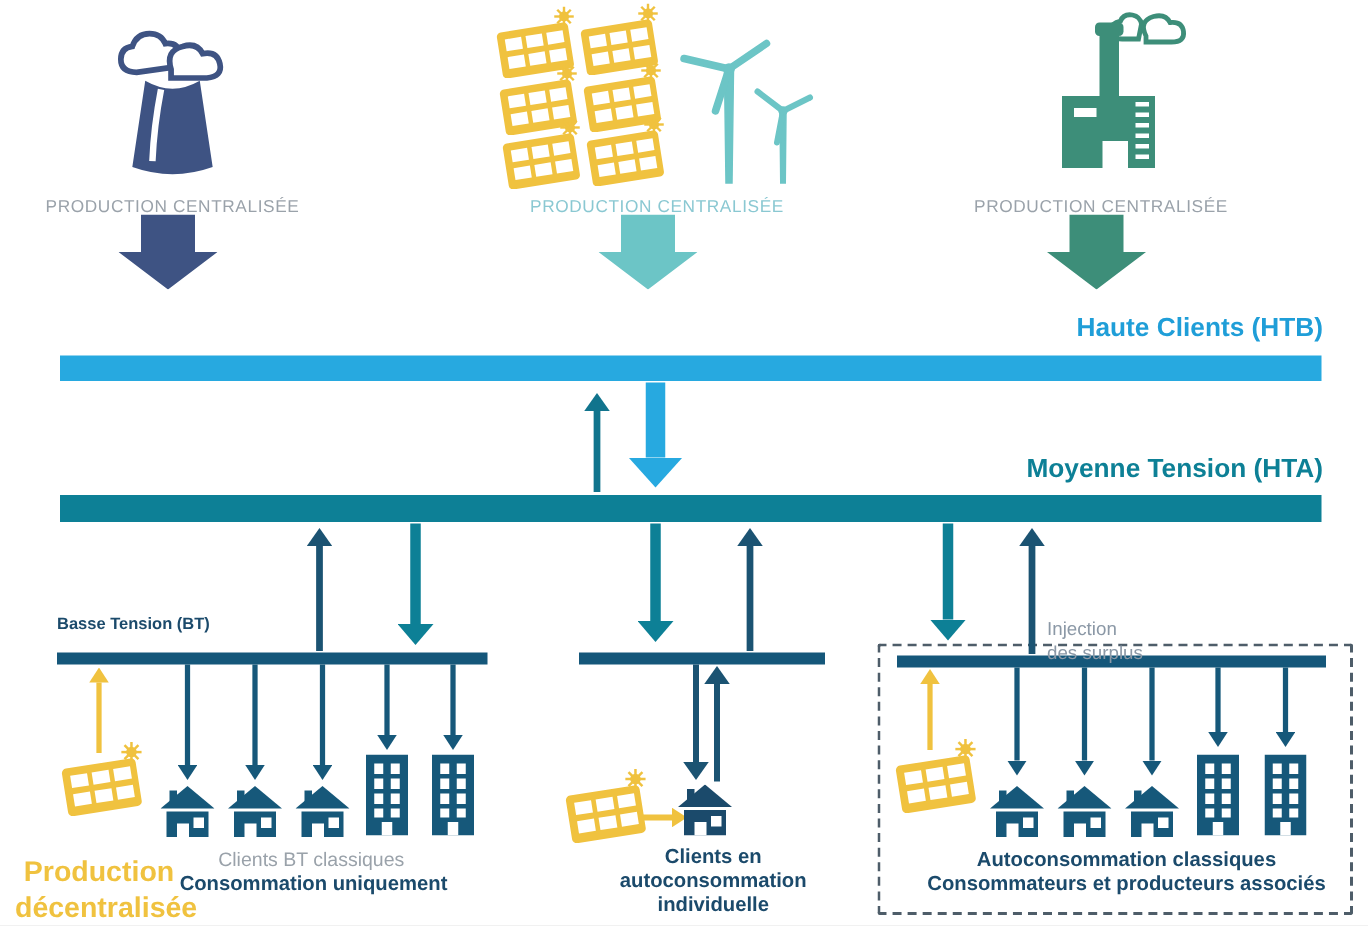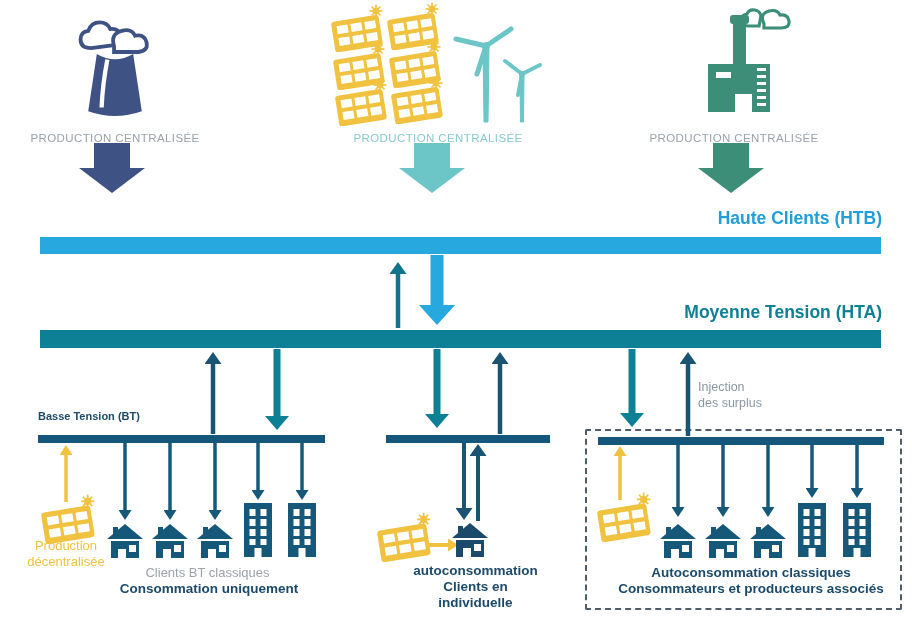--- a/index.html
+++ b/index.html
@@ -15,23 +15,23 @@
   .prod-label{position:absolute;width:196px;top:132px;font-size:11.5px;letter-spacing:.4px;
     color:var(--gray);text-align:center;white-space:nowrap;}
   .prod-label.mid{color:var(--teallabel);}
   .level-label{position:absolute;left:580px;width:302px;text-align:right;font-weight:700;
     font-size:17.5px;white-space:nowrap;}
   .bt-title{position:absolute;left:38px;top:410px;font-weight:700;font-size:11px;
     color:var(--navytext);white-space:nowrap;}
   .cap{position:absolute;text-align:center;font-size:13px;white-space:nowrap;}
   .cap.gray{color:var(--gray);}
   .cap.bold{font-weight:700;color:var(--navytext);font-size:13.5px;}
-  .note{position:absolute;font-size:12.5px;line-height:1.3;}
+  .note{position:absolute;font-size:12.5px;line-height:1.3;margin-top:32px;}
   .note.inj{color:var(--grayinj);}
-  .note.dec{color:var(--yellow);text-align:center;font-size:13px;font-weight:400;line-height:1.25;}
+  .note.dec{color:var(--yellow);text-align:center;font-size:19px;font-weight:700;line-height:1.25;}
   .dash-box{position:absolute;border:2px dashed var(--dash);border-radius:2px;}
   .overlay{position:absolute;left:0;top:0;pointer-events:none;}
   svg.defsonly{position:absolute;width:0;height:0;}
 </style>
 </head>
 <body>
 
 <div class="stage">
 
   <svg class="defsonly" aria-hidden="true">
@@ -256,22 +256,22 @@
   <div class="cap bold" style="left:82px;top:581px;width:254px">Consommation uniquement</div>
   <div class="cap gray" style="left:95px;top:565px;width:225px">Clients BT classiques</div>
 
   <svg class="abs" style="left:376px;top:512px;width:58px;height:50px;color:var(--yellow)">
       <use href="#sym-panel"></use>
     </svg>
   <svg class="abs" style="left:452px;top:523px;width:36px;height:34px;color:var(--navytext)">
       <use href="#sym-house"></use>
     </svg>
   <div class="cap bold" style="left:388px;top:563px;width:175px;line-height:1.2">
+    <div>Clients en</div>
     <div>autoconsommation</div>
-    <div>Clients en</div>
     <div>individuelle</div>
   </div>
 
   <div class="note inj" style="left:698px;top:379px;width:92px">
     <div>Injection</div>
     <div>des surplus</div>
   </div>
   <svg class="abs" style="left:596px;top:492px;width:58px;height:50px;color:var(--yellow)">
       <use href="#sym-panel"></use>
     </svg>

